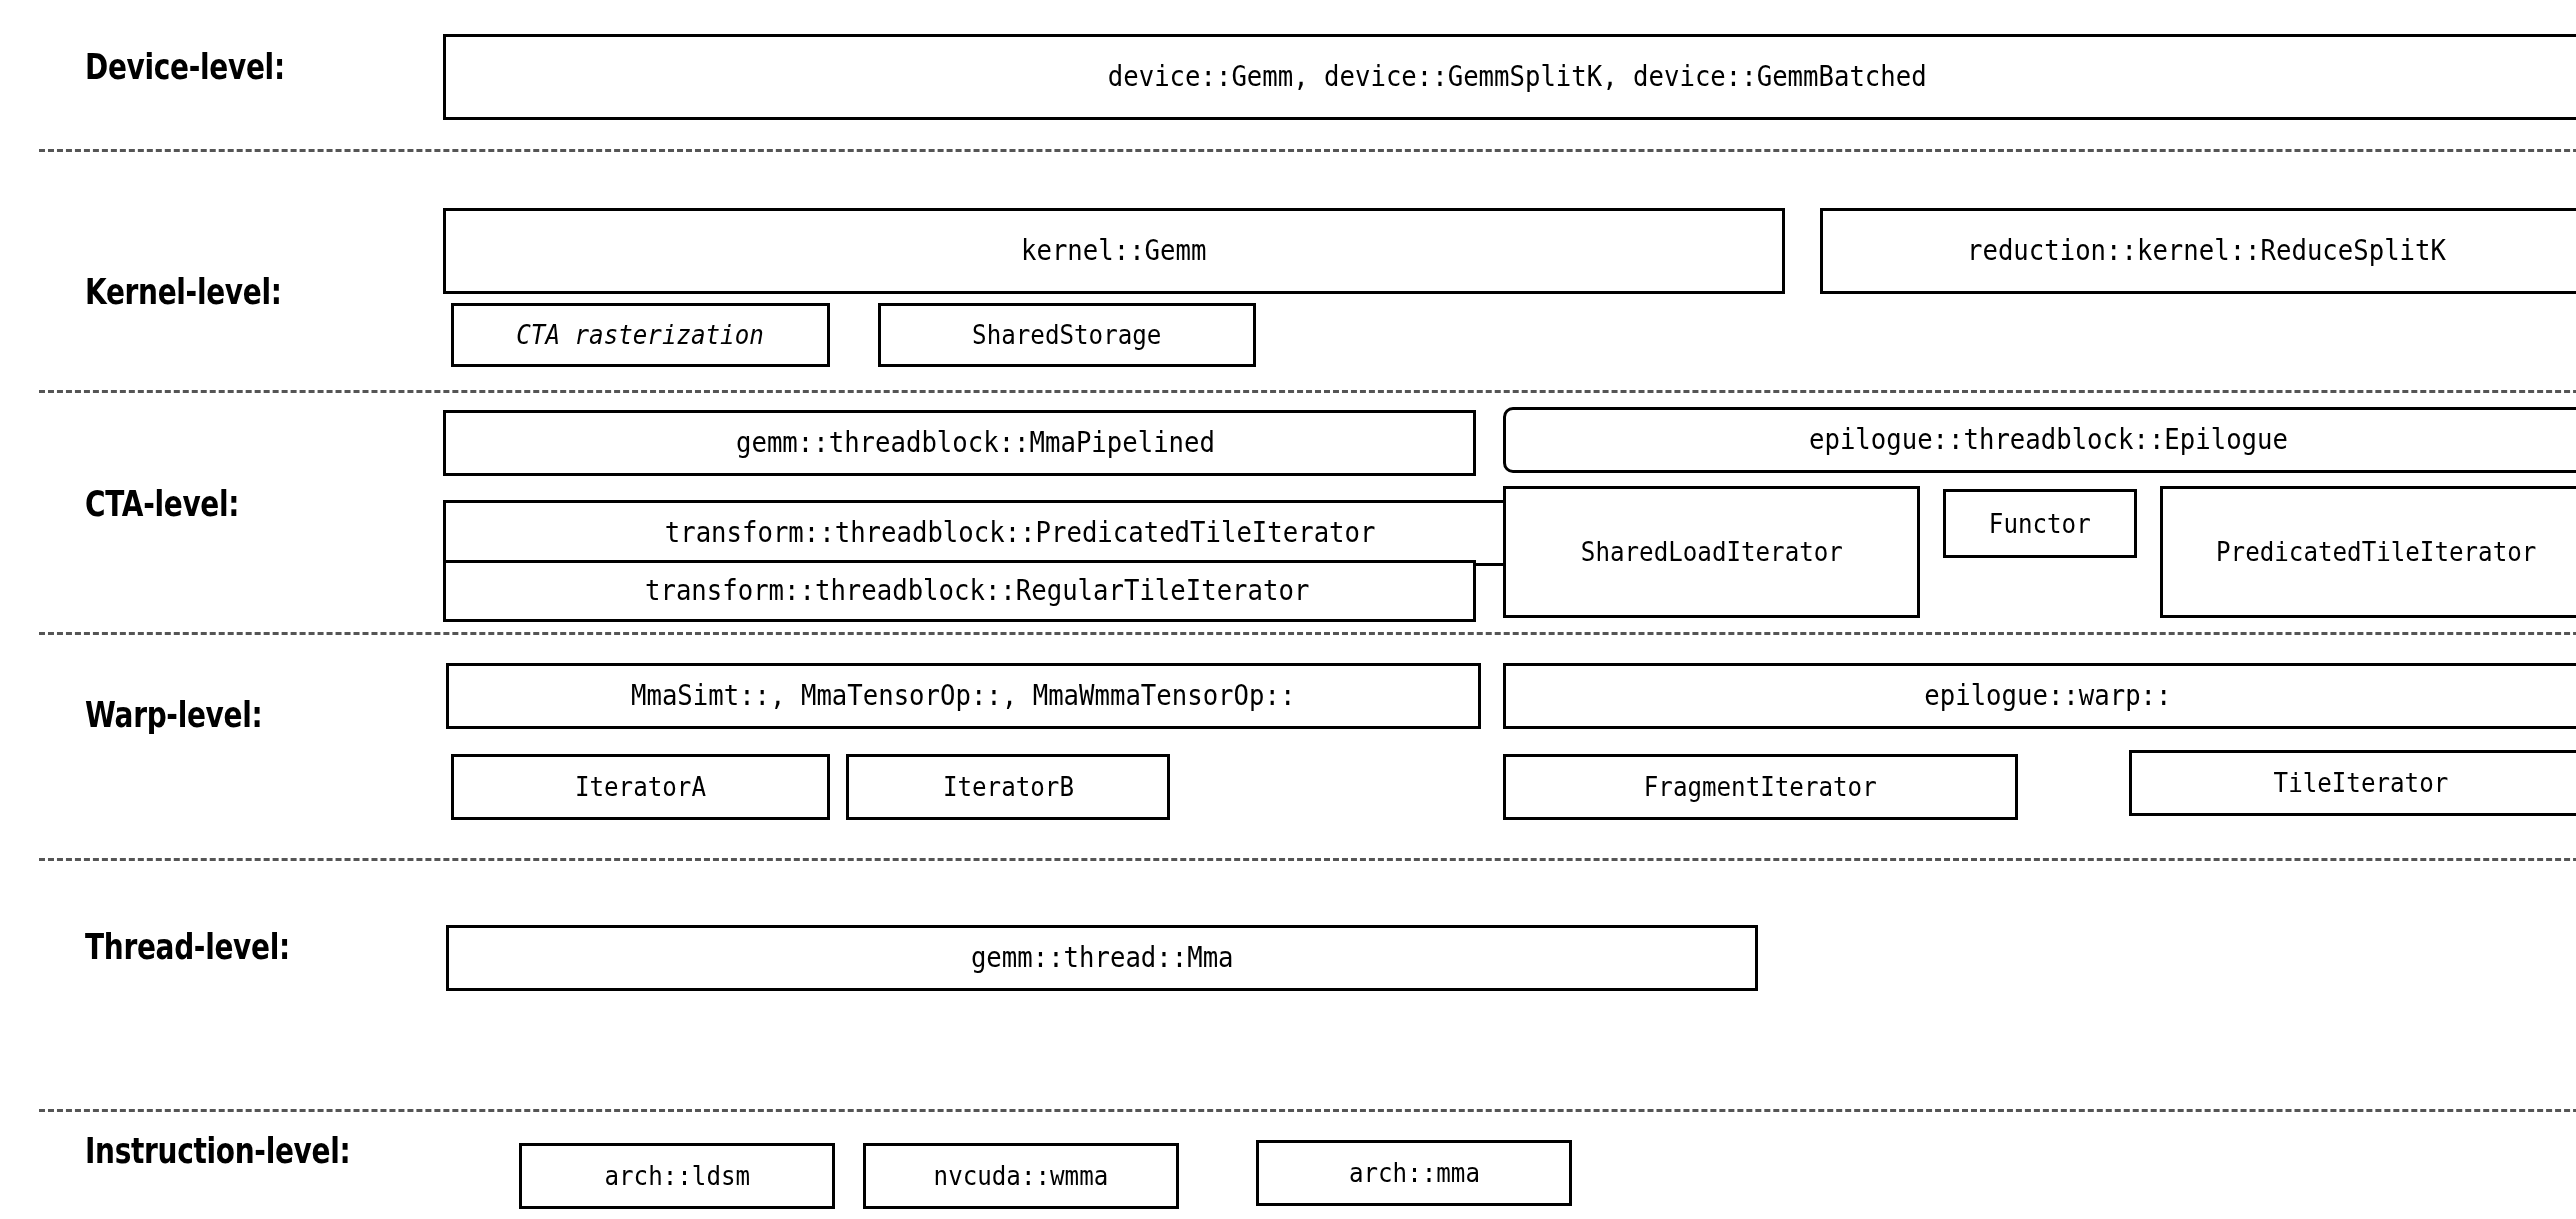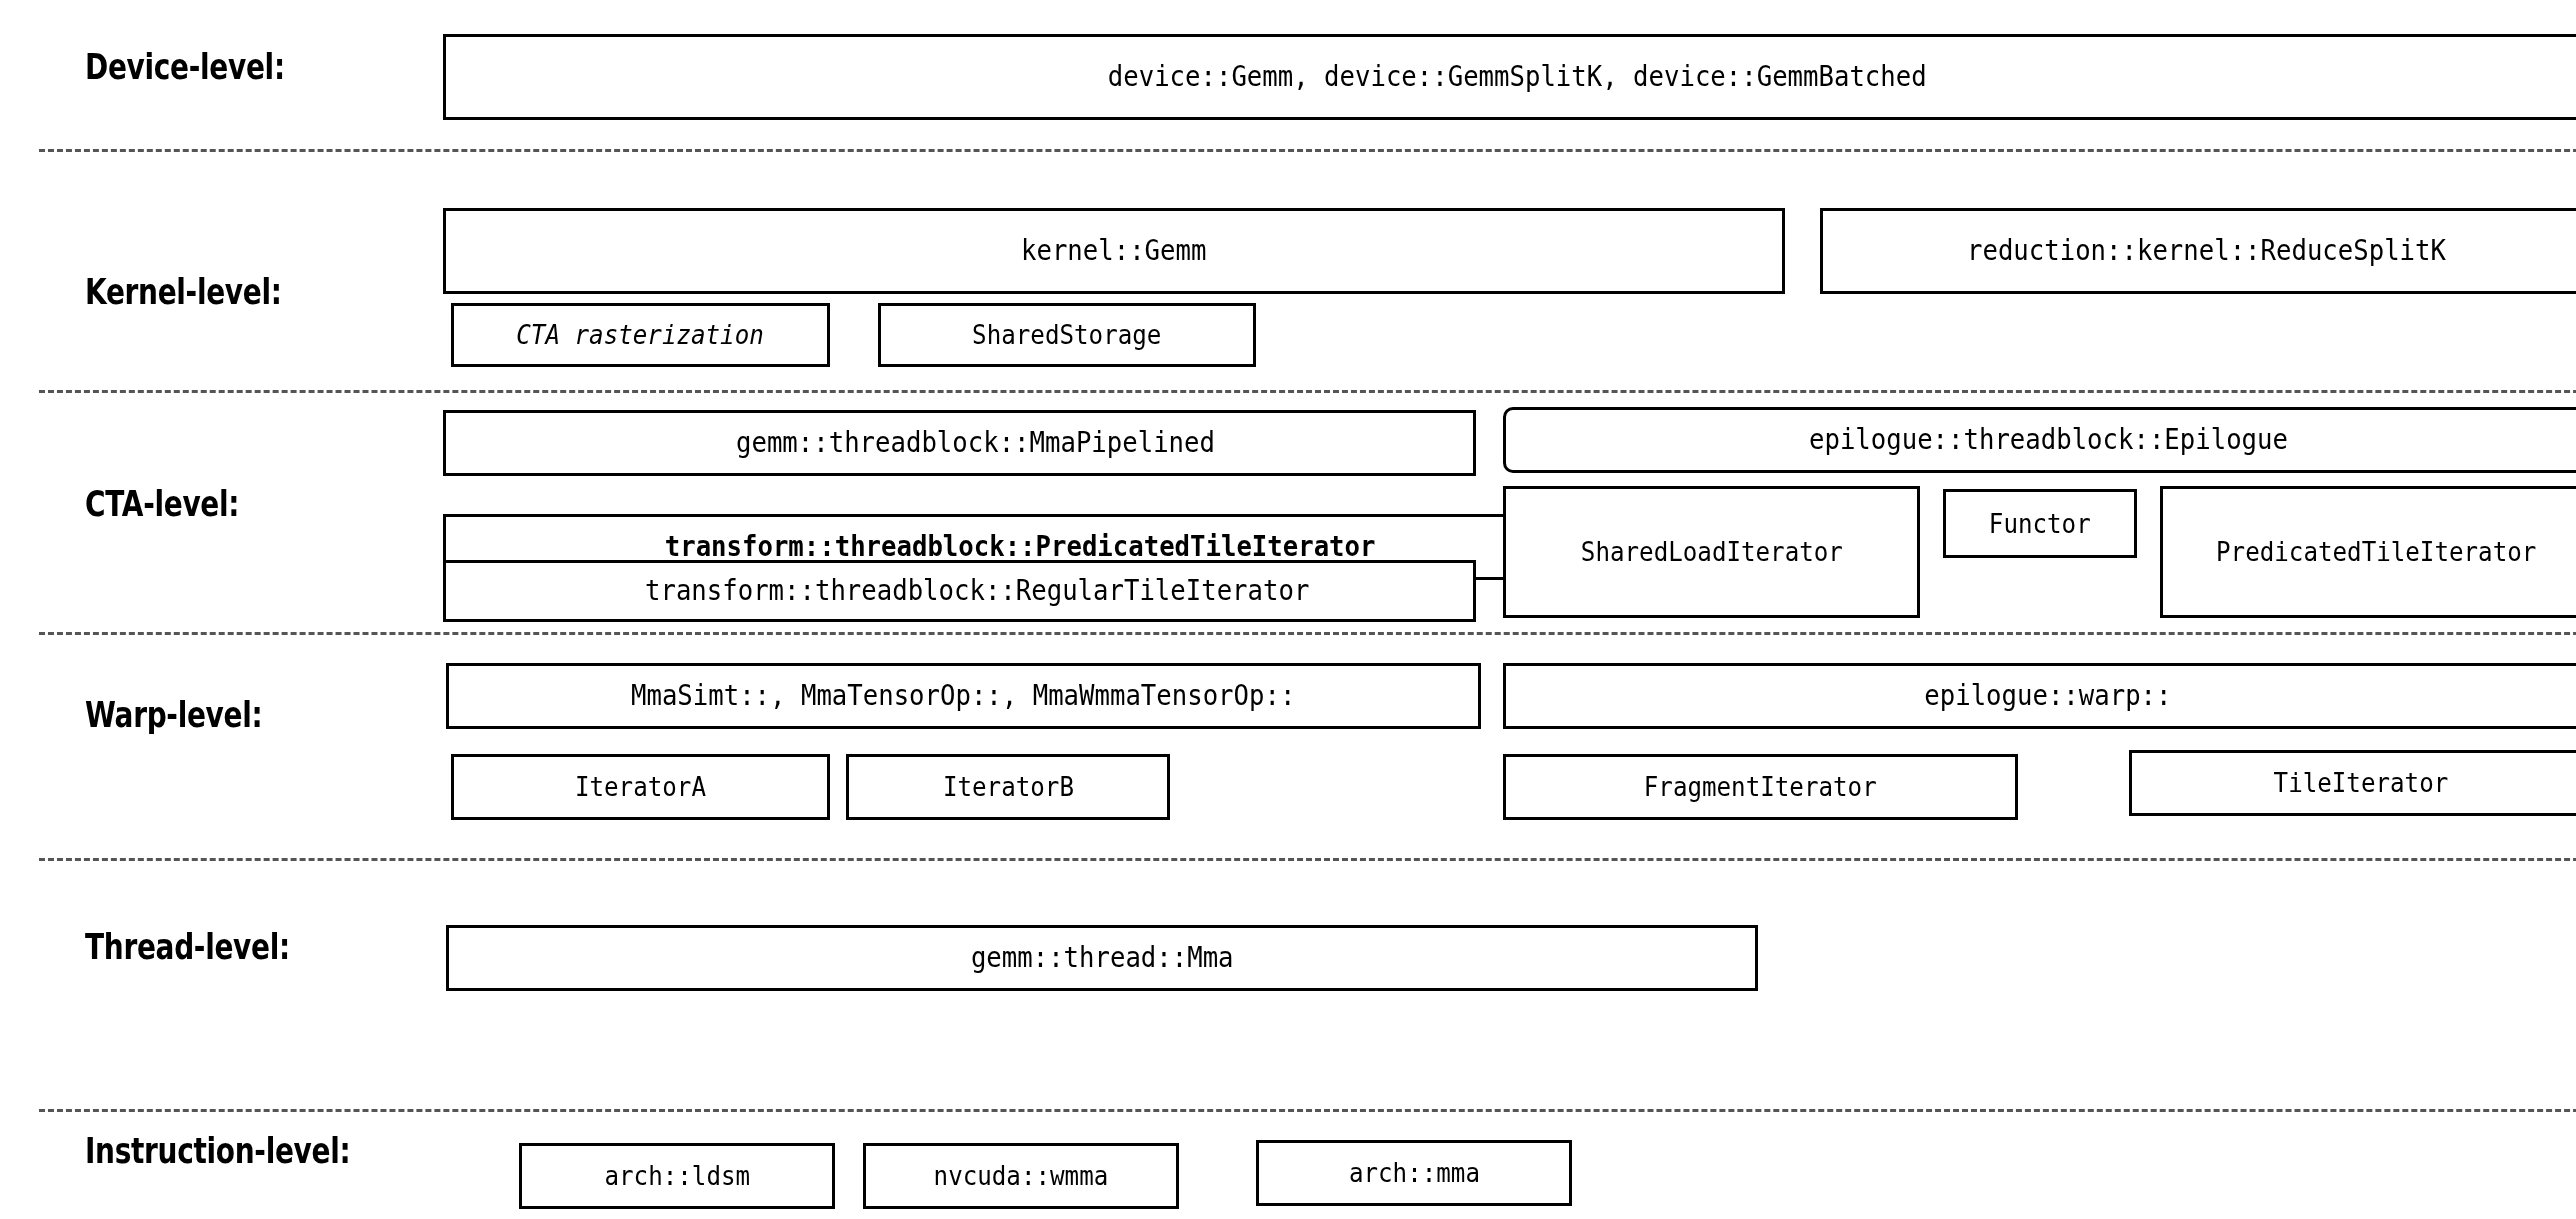--- a/index.html
+++ b/index.html
@@ -93,21 +93,21 @@
   <div class="row-label" style="left:46px; top:484px;">CTA-level:</div>
 
   <div class="box" style="left:404px; top:410px; width:1033px; height:66px;padding-left:32px;">
     <span class="label">gemm::threadblock::MmaPipelined</span>
   </div>
 
   <div class="box" style="left:1464px; top:407px; width:1090px; height:66px;border-radius:10px;">
     <span class="label">epilogue::threadblock::Epilogue</span>
   </div>
 
-  <div class="box" style="left:404px; top:514px; width:1155px; height:66px;font-weight:bold;">
+  <div class="box" style="left:404px; top:500px; width:1155px; height:66px;">
     <span class="label">transform::threadblock::PredicatedTileIterator</span>
   </div>
 
   <div class="box small" style="left:1464px; top:486px; width:417px; height:132px;">
     <span class="label">SharedLoadIterator</span>
   </div>
 
   <div class="box small" style="left:1904px; top:489px; width:194px; height:69px;">
     <span class="label">Functor</span>
   </div>

